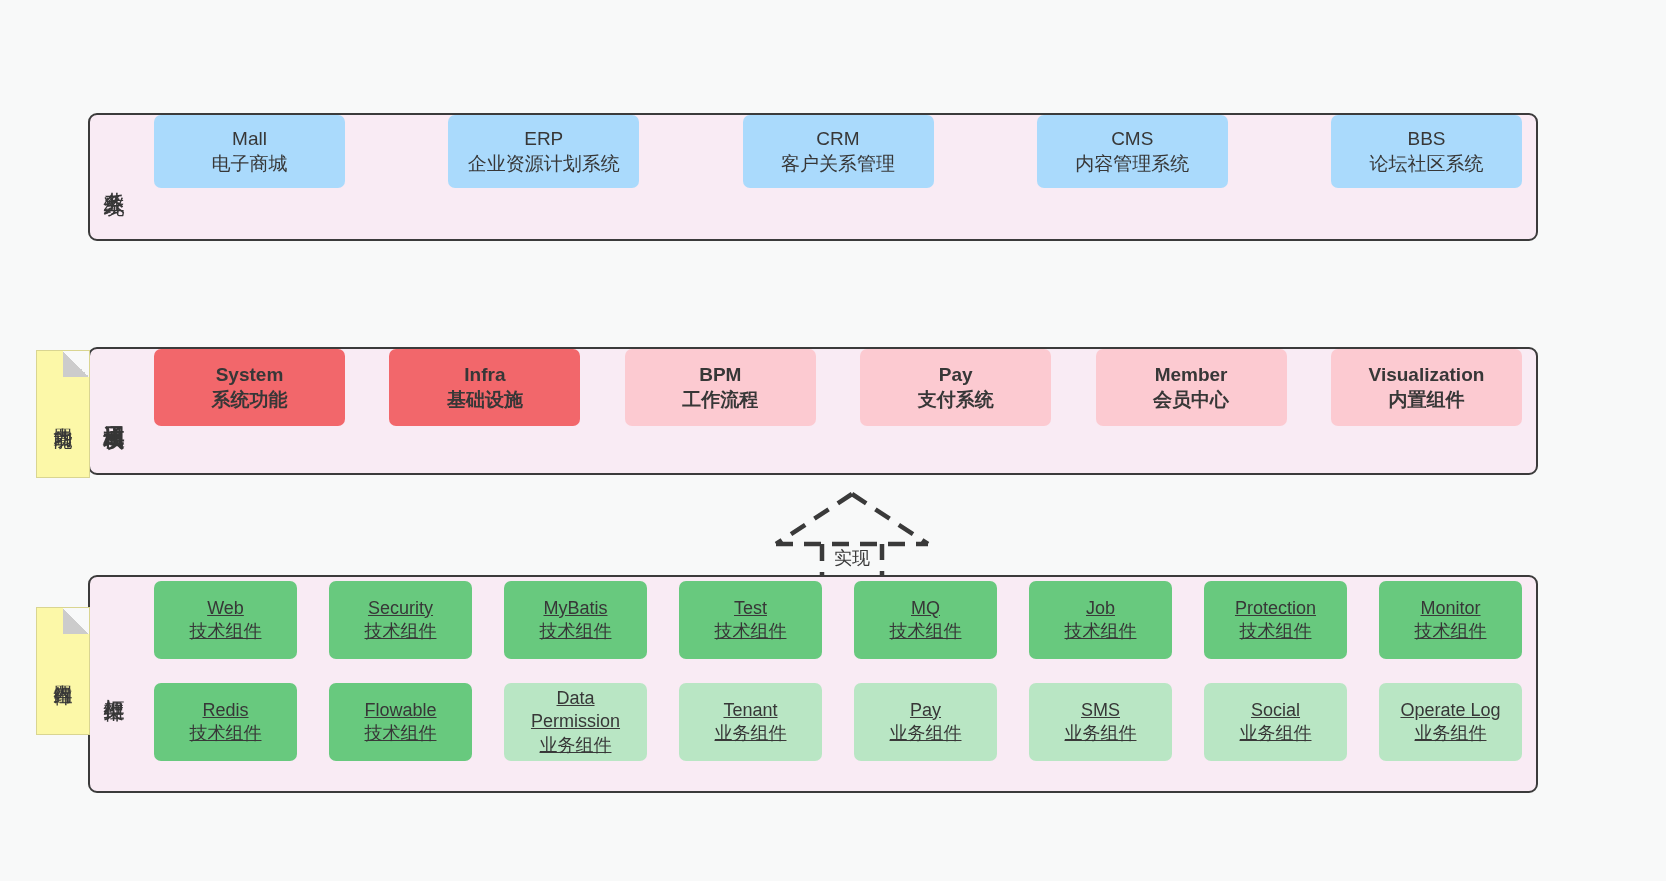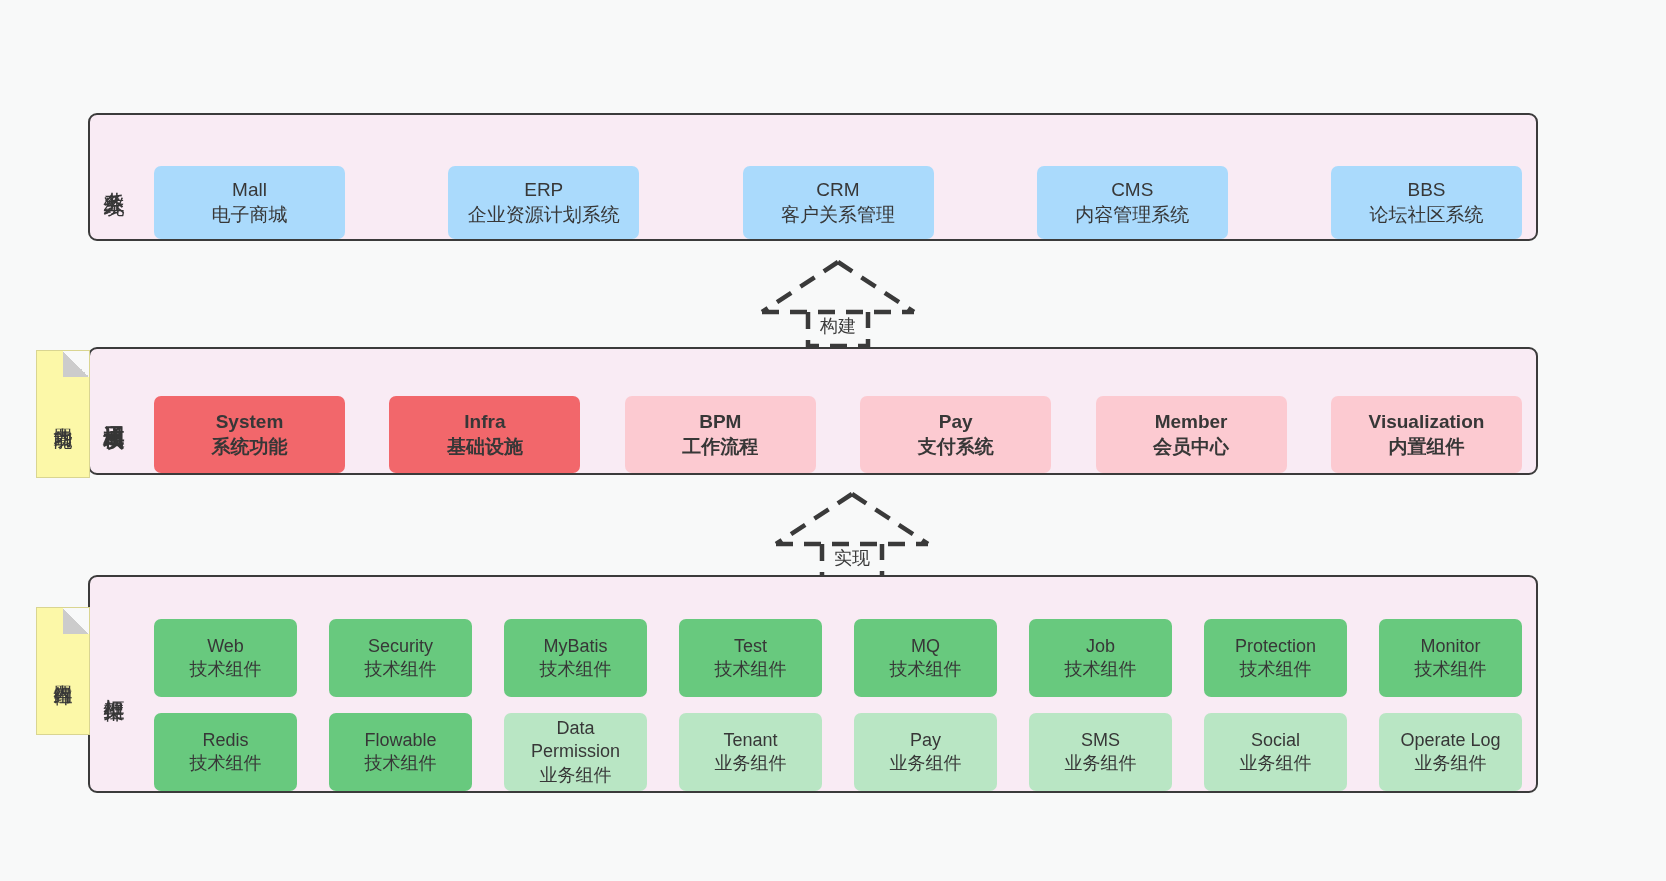--- a/index.html
+++ b/index.html
@@ -41,21 +41,21 @@
     letter-spacing: 1px;
     writing-mode: vertical-rl;
     text-orientation: upright;
     color: #363636;
     white-space: nowrap;
   }
   .layer-body {
     flex: 1 1 auto;
     display: flex;
     flex-direction: column;
-    justify-content: flex-end;
+    justify-content: flex-start;
     gap: 17px;
     padding: 0 14px 0 16px;
   }
   .row {
     display: flex;
     gap: 0;
     justify-content: space-between;
   }
 
   
@@ -90,21 +90,21 @@
   
   #layer-common {
     left: 88px; top: 347px; width: 1450px; height: 128px; font-weight: bold;
   }
   #layer-common .box { width: 191px; height: 77px; }
 
   
   #layer-framework {
     left: 88px; top: 575px; width: 1450px; height: 218px;
   }
-  #layer-framework .layer-body { gap: 16px; padding-top: 4px; }
+  #layer-framework .layer-body { gap: 24px; padding-top: 4px; text-decoration: underline; }
   #layer-framework .box { width: 143px; height: 78px; font-size: 18px; }
 
   
   .sticky {
     position: absolute;
     box-sizing: border-box;
     background: #fcf8a8;
     border: 1.5px solid #d9d591;
     display: flex;
     align-items: center;
@@ -172,29 +172,20 @@
           <span class="cn">内容管理系统</span>
         </div>
         <div class="box c-blue">
           <span class="en">BBS</span>
           <span class="cn">论坛社区系统</span>
         </div>
       </div>
     </div>
   </div>
 
-  <div class="uml-arrow" id="arrow-build">
-    <svg width="180" height="92" viewBox="0 0 180 92">
-      <path d="M90 6 L14 56" fill="none" stroke="#3a3a3a" stroke-width="4.5" stroke-dasharray="17 11" stroke-linecap="butt"></path>
-      <path d="M90 6 L166 56" fill="none" stroke="#3a3a3a" stroke-width="4.5" stroke-dasharray="17 11" stroke-linecap="butt"></path>
-      <path d="M14 56 L166 56" fill="none" stroke="#3a3a3a" stroke-width="4.5" stroke-dasharray="17 11"></path>
-      <path d="M60 56 L60 90 L120 90 L120 56" fill="none" stroke="#3a3a3a" stroke-width="4.5" stroke-dasharray="17 11"></path>
-    </svg>
-    <span class="label">构建</span>
-  </div>
 
   <div class="layer" id="layer-common">
     <div class="layer-title">通用模块</div>
     <div class="layer-body">
       <div class="row">
         <div class="box c-red">
           <span class="en">System</span>
           <span class="cn">系统功能</span>
         </div>
         <div class="box c-red">

